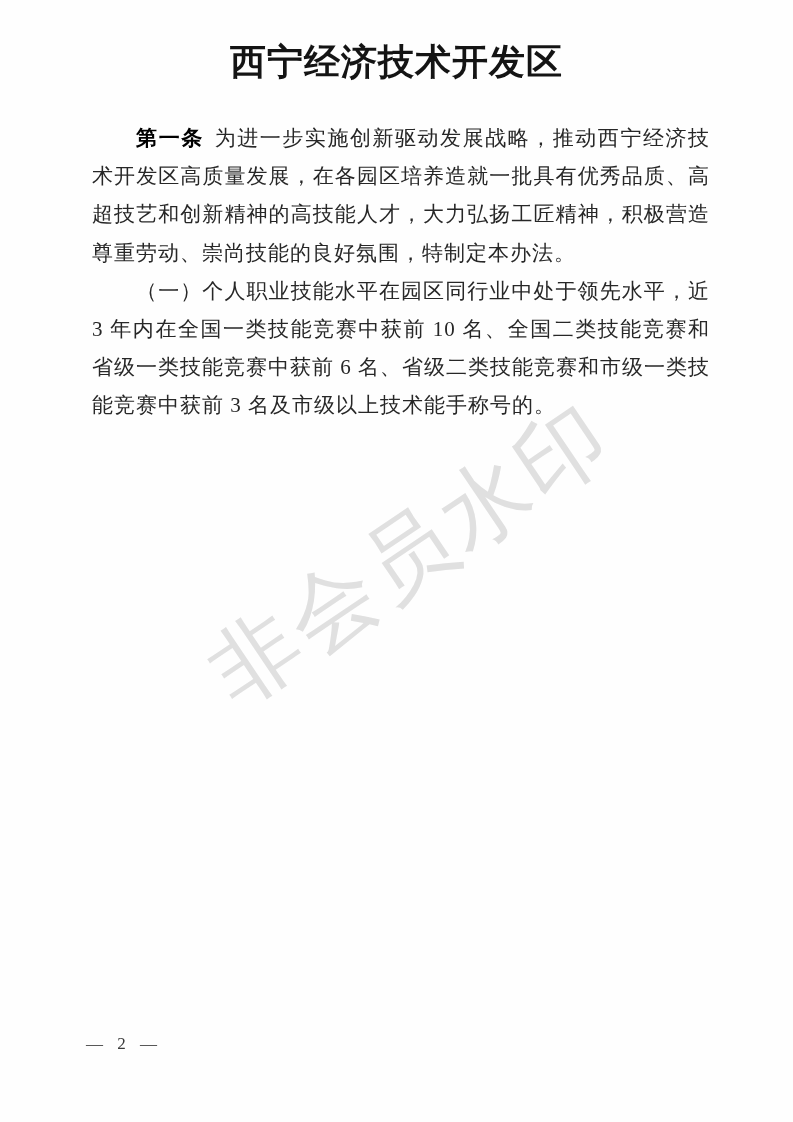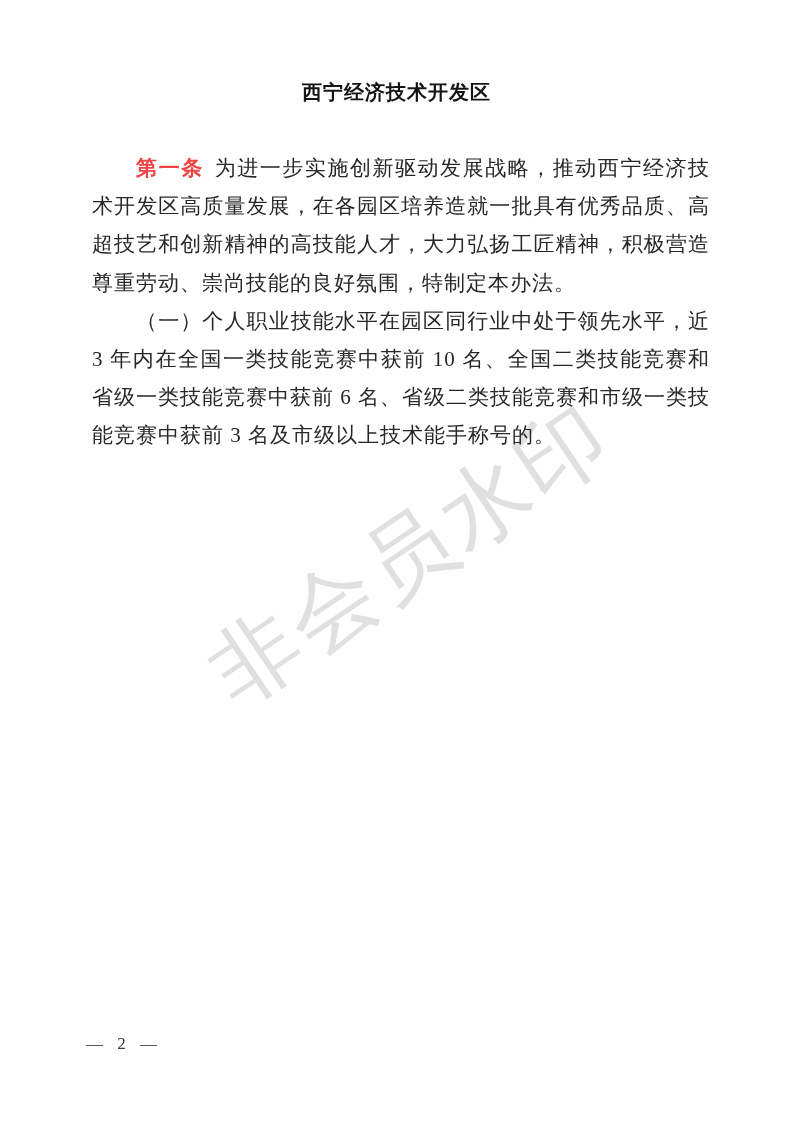--- a/index.html
+++ b/index.html
@@ -31,23 +31,23 @@
     opacity: 0.55;
     transform: rotate(-34deg);
     font-family: "Liberation Sans", "DejaVu Sans", sans-serif;
     pointer-events: none;
     z-index: 0;
   }
   .title {
     position: relative;
     z-index: 1;
     margin: 0;
-    padding-top: 72px;
+    padding-top: 42px;
     text-align: center;
-    font-size: 20px;
+    font-size: 36px;
     line-height: 41px;
     font-weight: bold;
     color: #141414;
     letter-spacing: 1px;
   }
   .title .tline { display: block; }
   .content {
     position: relative;
     z-index: 1;
     margin: 36px 83px 0 92px;
@@ -56,21 +56,21 @@
     margin: 0;
     font-size: 21px;
     line-height: 38.2px;
     letter-spacing: 1px;
     text-align: justify;
     text-indent: 2.1em;
     color: #272727;
   }
   p.para .lead {
     font-weight: bold;
-    color: #ef4444;
+    color: #000000;
     margin-right: 11px;
   }
   p.para .lead:empty { display: none; margin: 0; }
   .pageno {
     position: absolute;
     z-index: 1;
     left: 86px;
     top: 1034px;
     font-size: 17px;
     letter-spacing: 5px;

